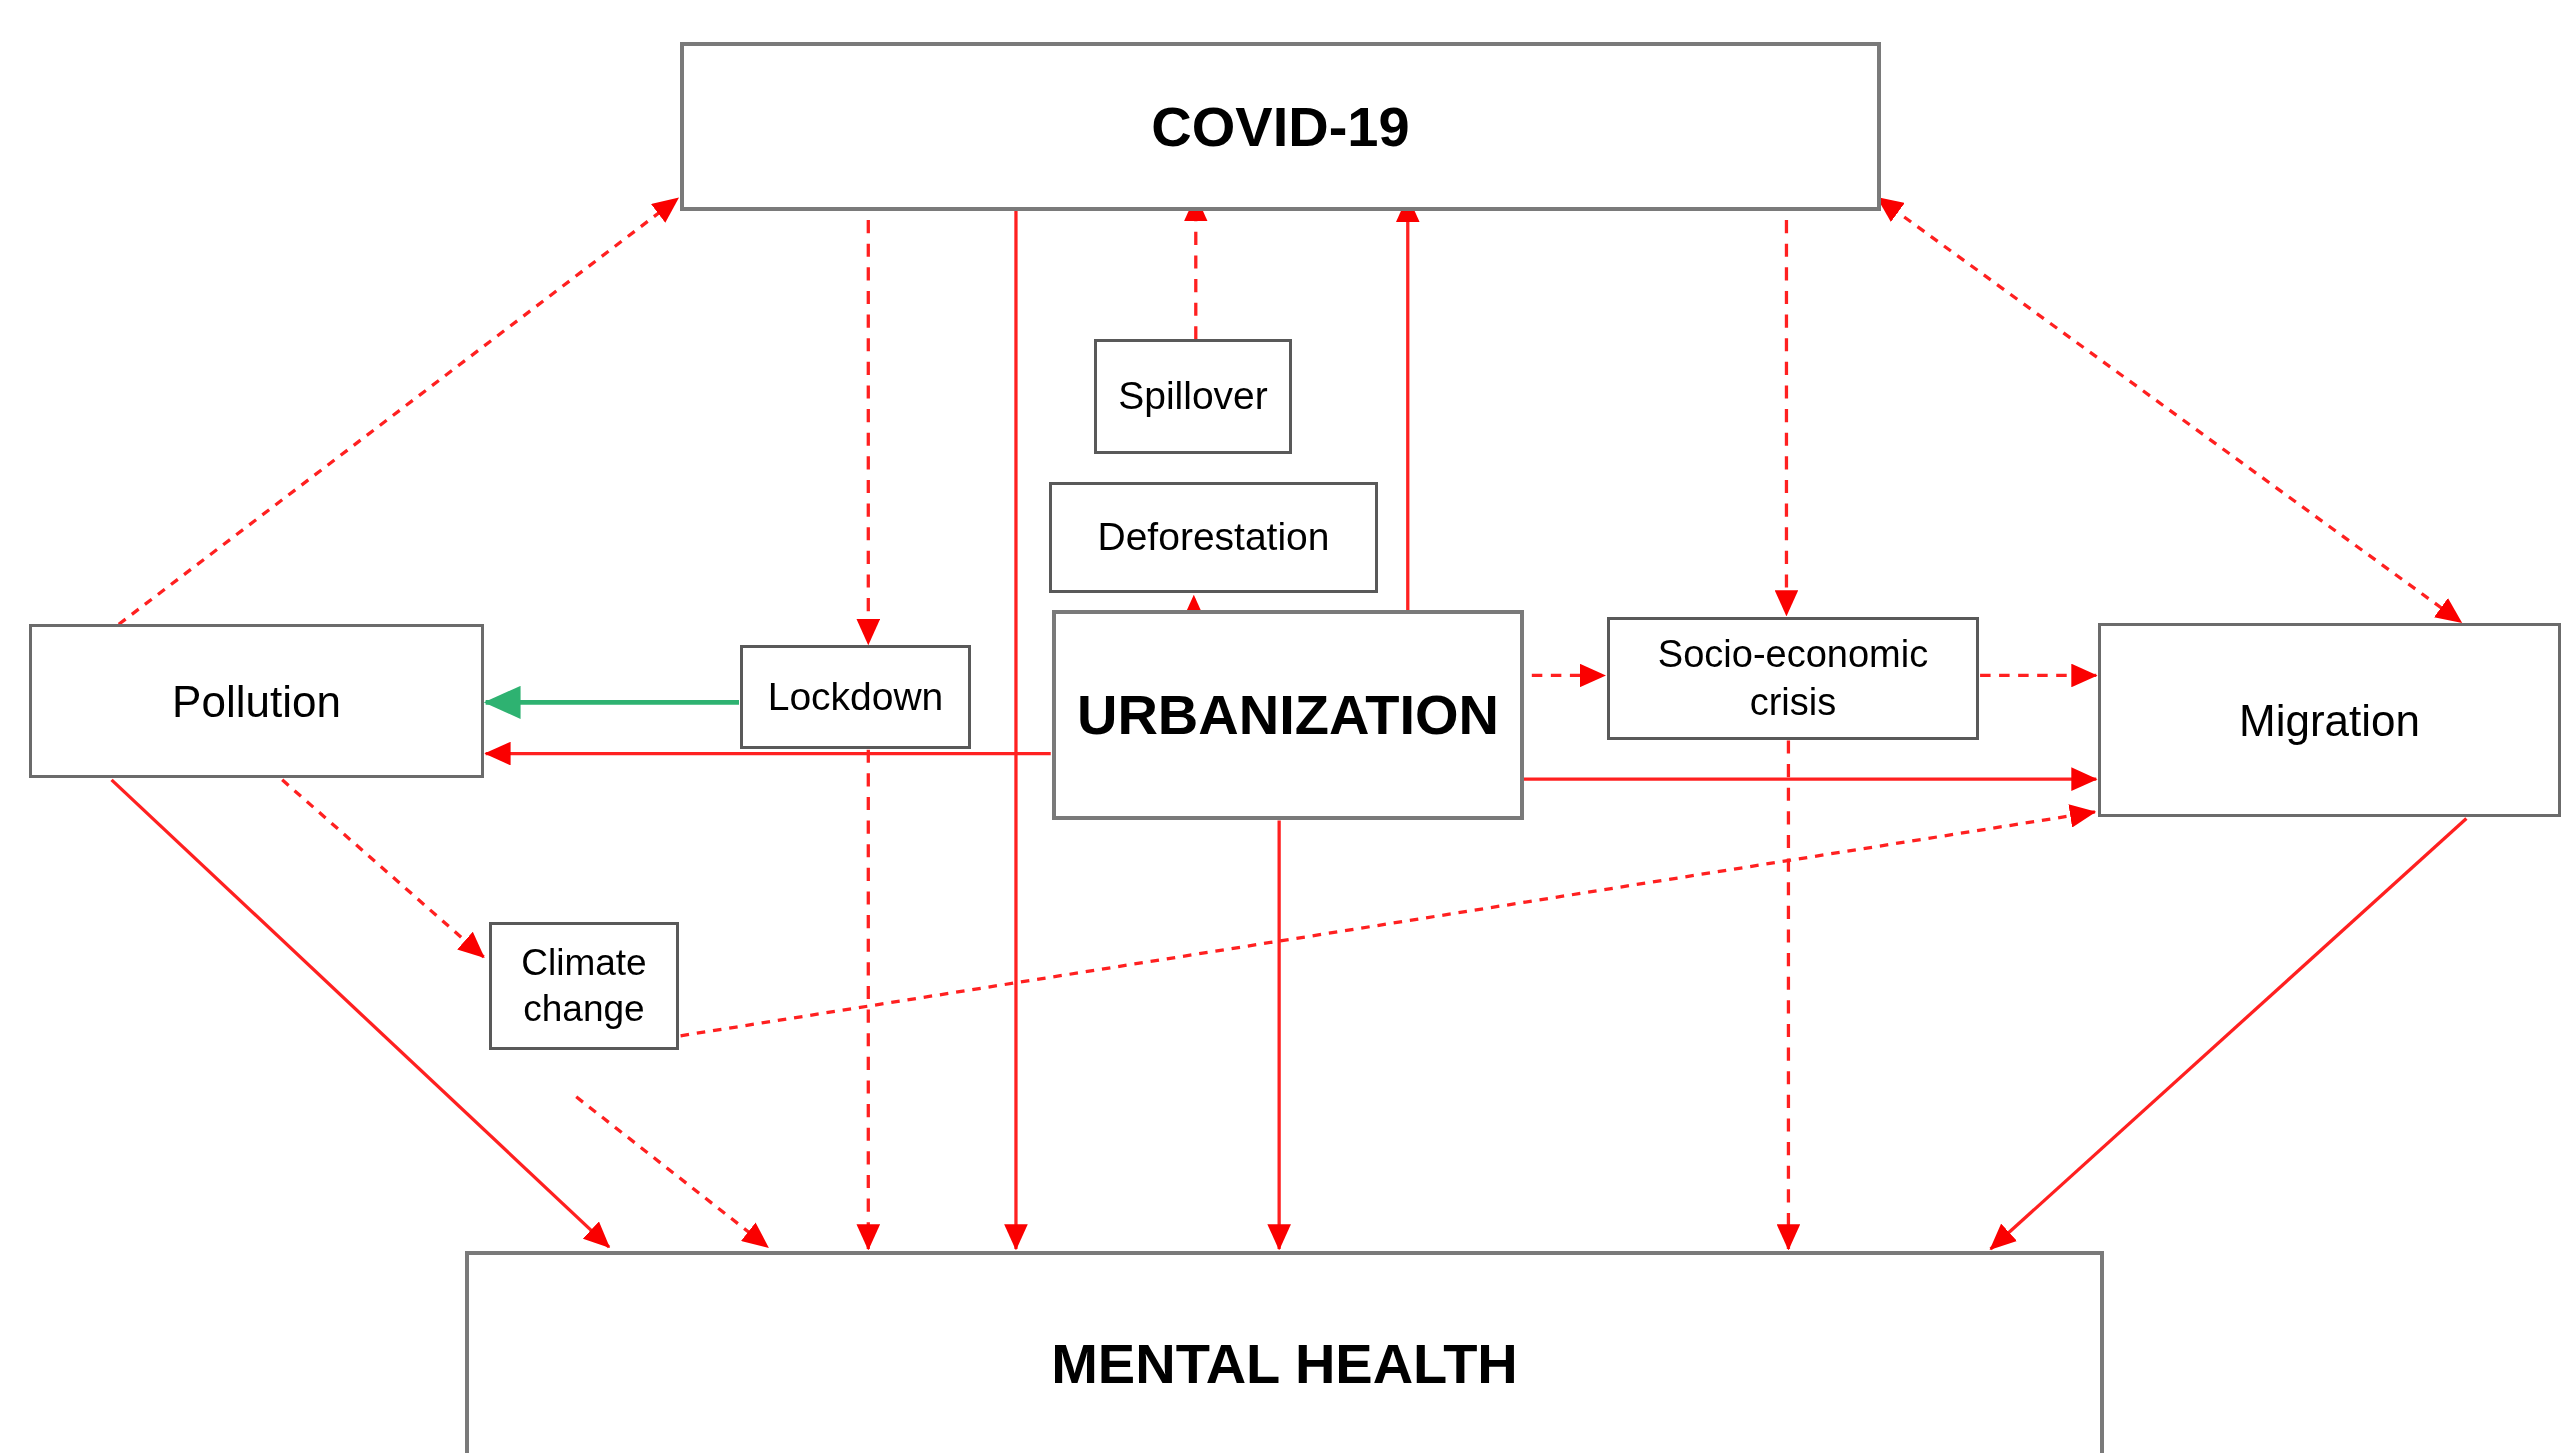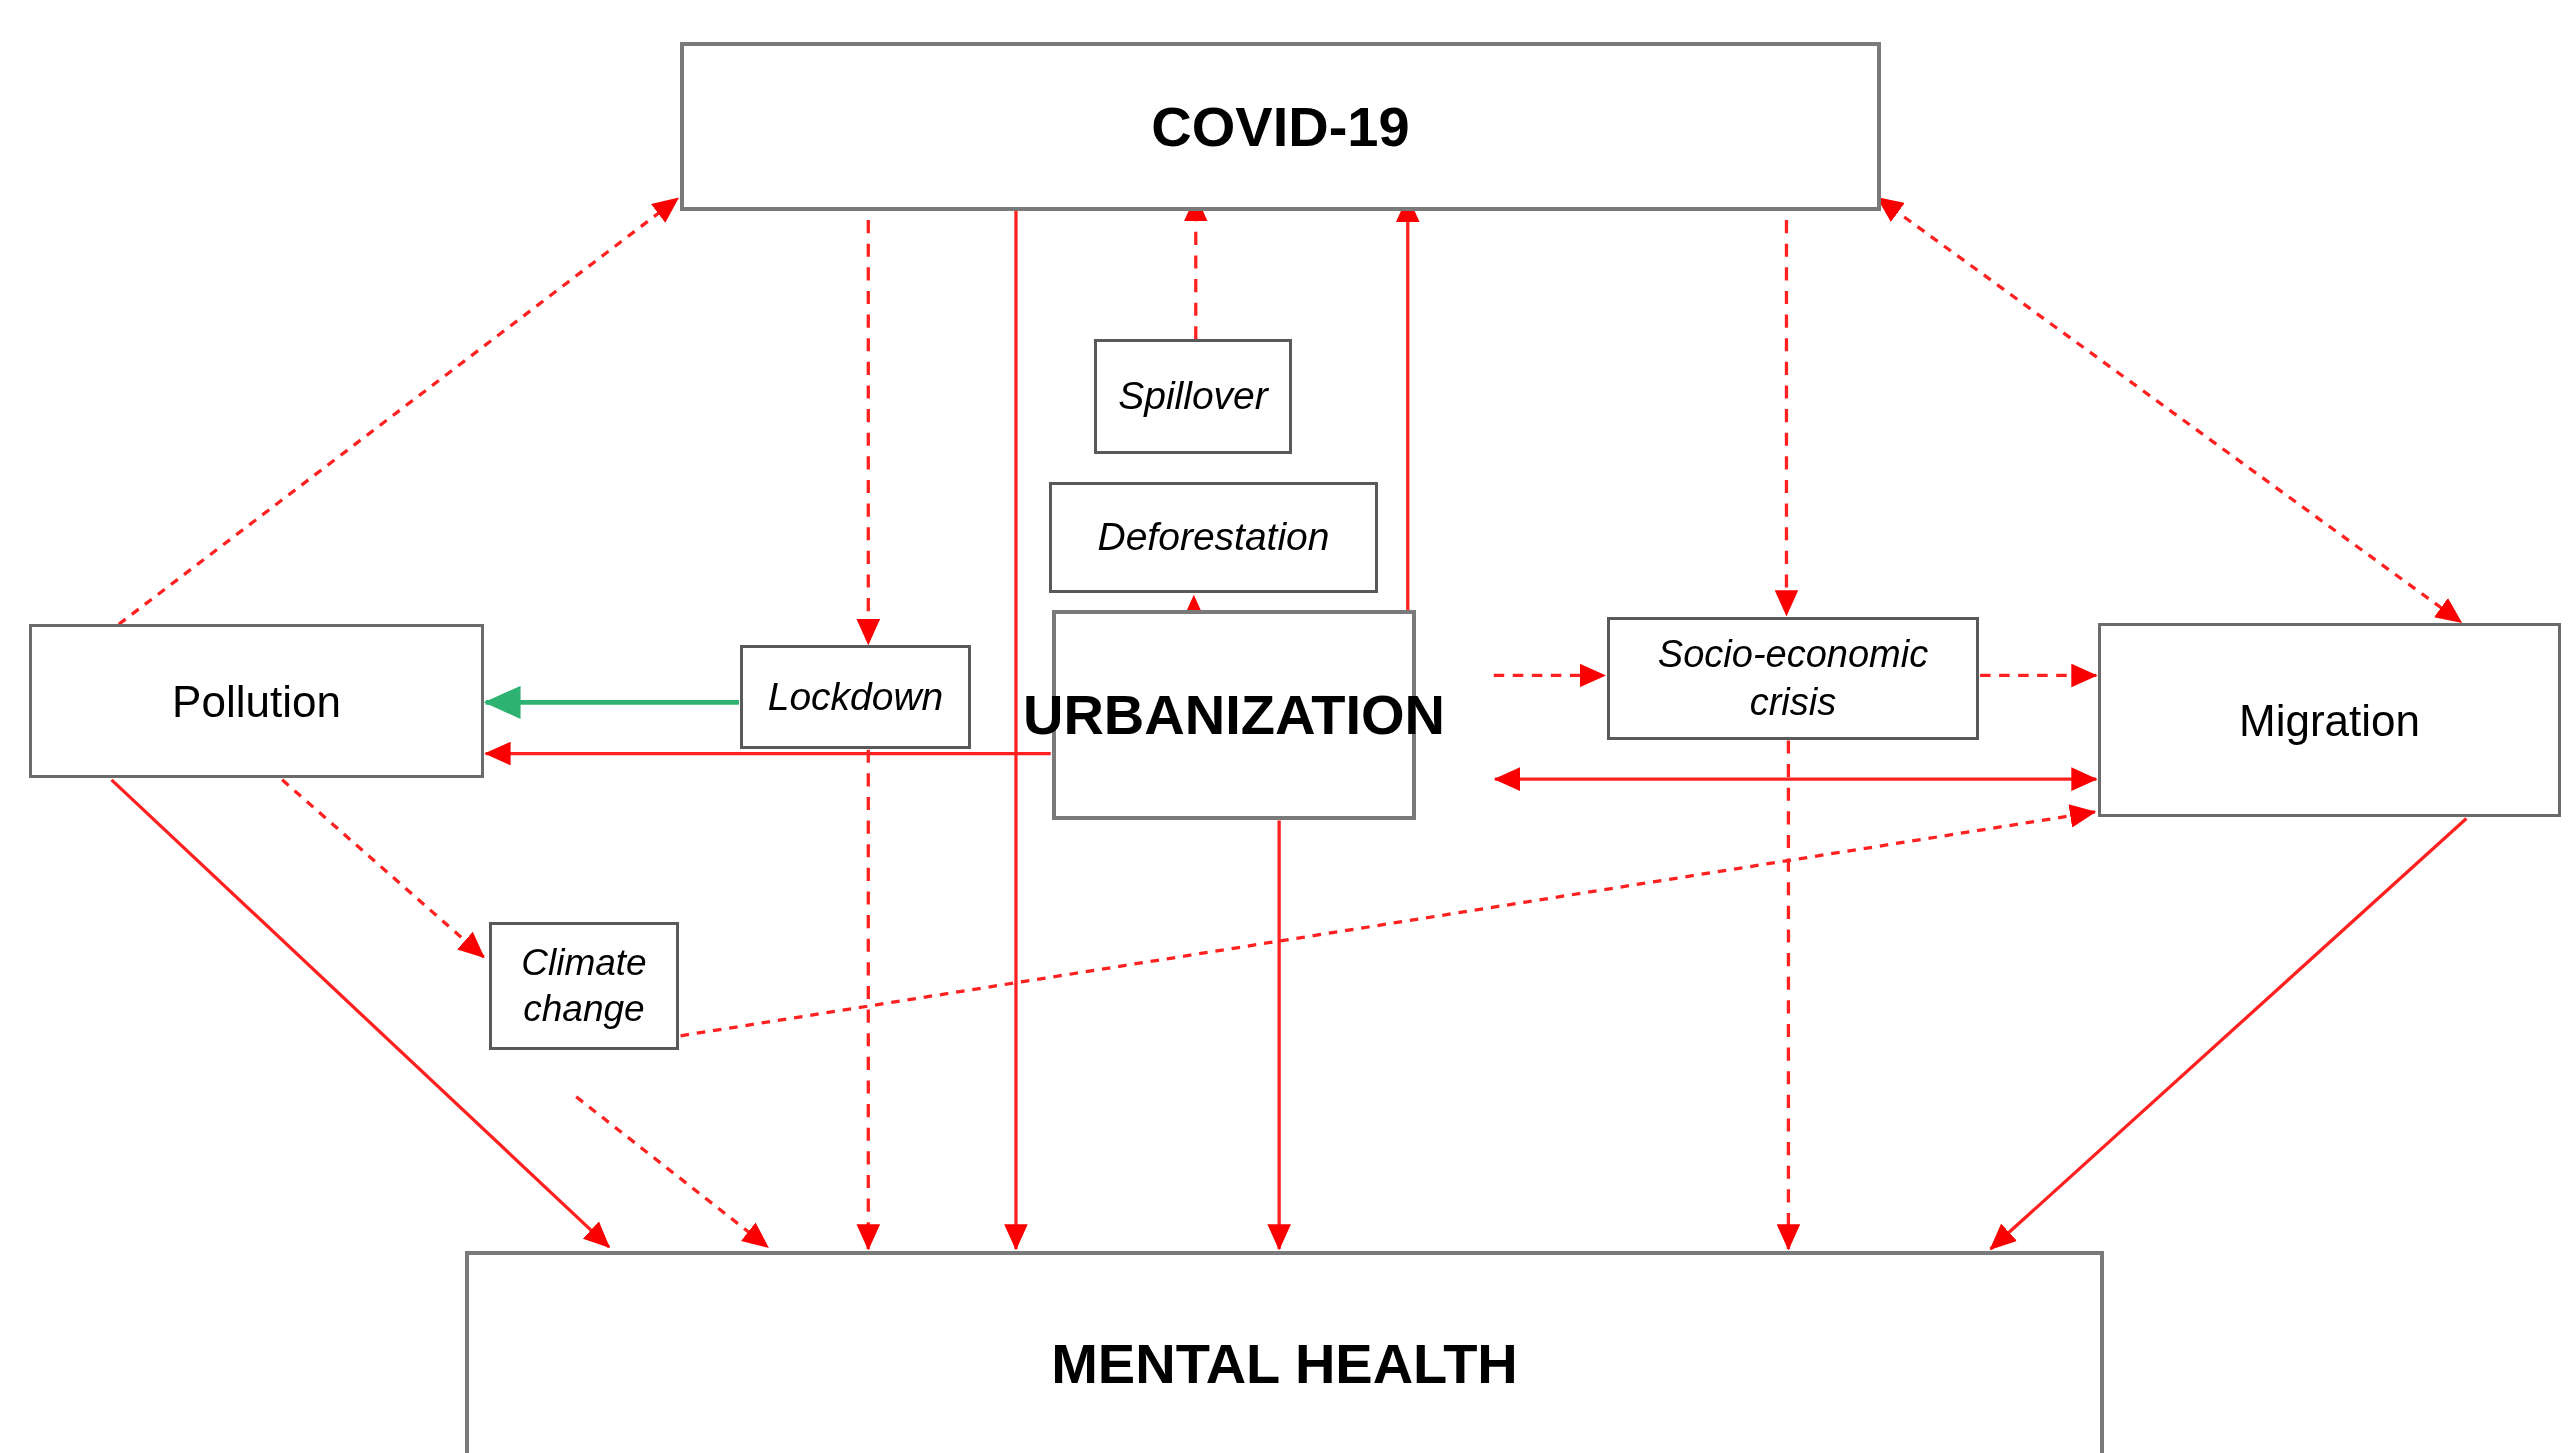--- a/index.html
+++ b/index.html
@@ -30,26 +30,26 @@
     align-items: center;
     justify-content: center;
     text-align: center;
     color: #000000;
     z-index: 2;
     box-sizing: border-box;
     line-height: 1.25;
   }
   .big    { border: 4.6px solid #7a7a7a; font-size: 56px; font-weight: 700; }
   .mid    { border: 3.9px solid #6b6b6b; font-size: 44px; font-weight: 400; }
-  .small  { border: 3.3px solid #595959; font-size: 39px; font-weight: 400; font-style: italic; }
+  .small  { border: 3.3px solid #595959; font-size: 39px; font-weight: 400; }
 
   .node-covid         { left: 680px; top: 42px;   width: 1201px; height: 169px; }
   .node-spillover     { left: 1094px; top: 339px;  width: 198px;  height: 115px; }
   .node-deforestation { left: 1049px; top: 482px;  width: 329px;  height: 111px; }
-  .node-urbanization  { left: 1052px; top: 610px;  width: 364px;  height: 210px; }
+  .node-urbanization  { left: 1052px; top: 610px;  width: 472px;  height: 210px; }
   .node-lockdown      { left: 740px; top: 645px;  width: 231px;  height: 104px; }
   .node-pollution     { left: 29px;   top: 624px;  width: 455px;  height: 154px; }
   .node-socio         { left: 1607px; top: 617px;  width: 372px;  height: 123px; font-size: 38px; padding: 8px 26px; }
   .node-migration     { left: 2098px; top: 623px;  width: 463px;  height: 194px; }
   .node-climate       { left: 489px;  top: 922px; width: 190px;  height: 128px; font-size: 37px; }
   .node-mental        { left: 465px;  top: 1251px; width: 1639px; height: 226px; }
 </style>
 </head>
 <body>
 

